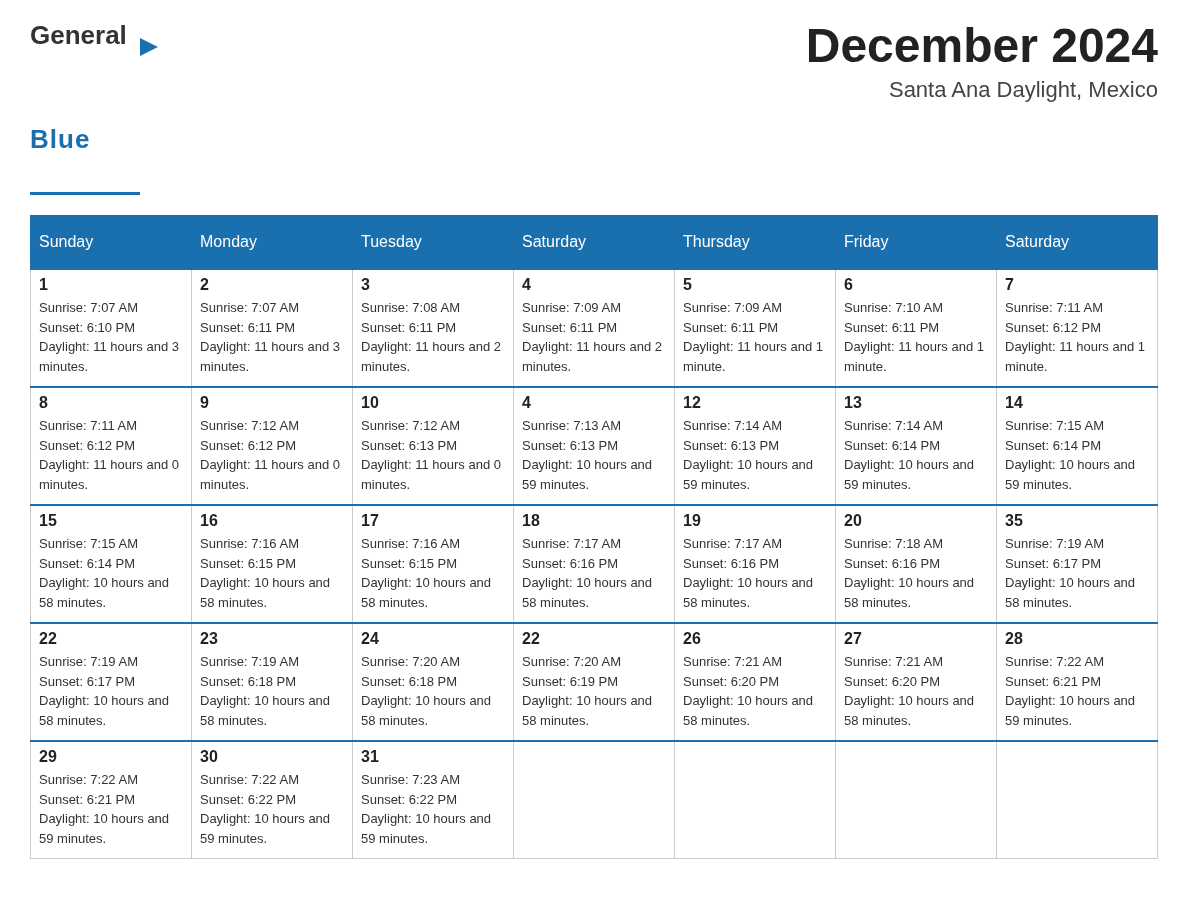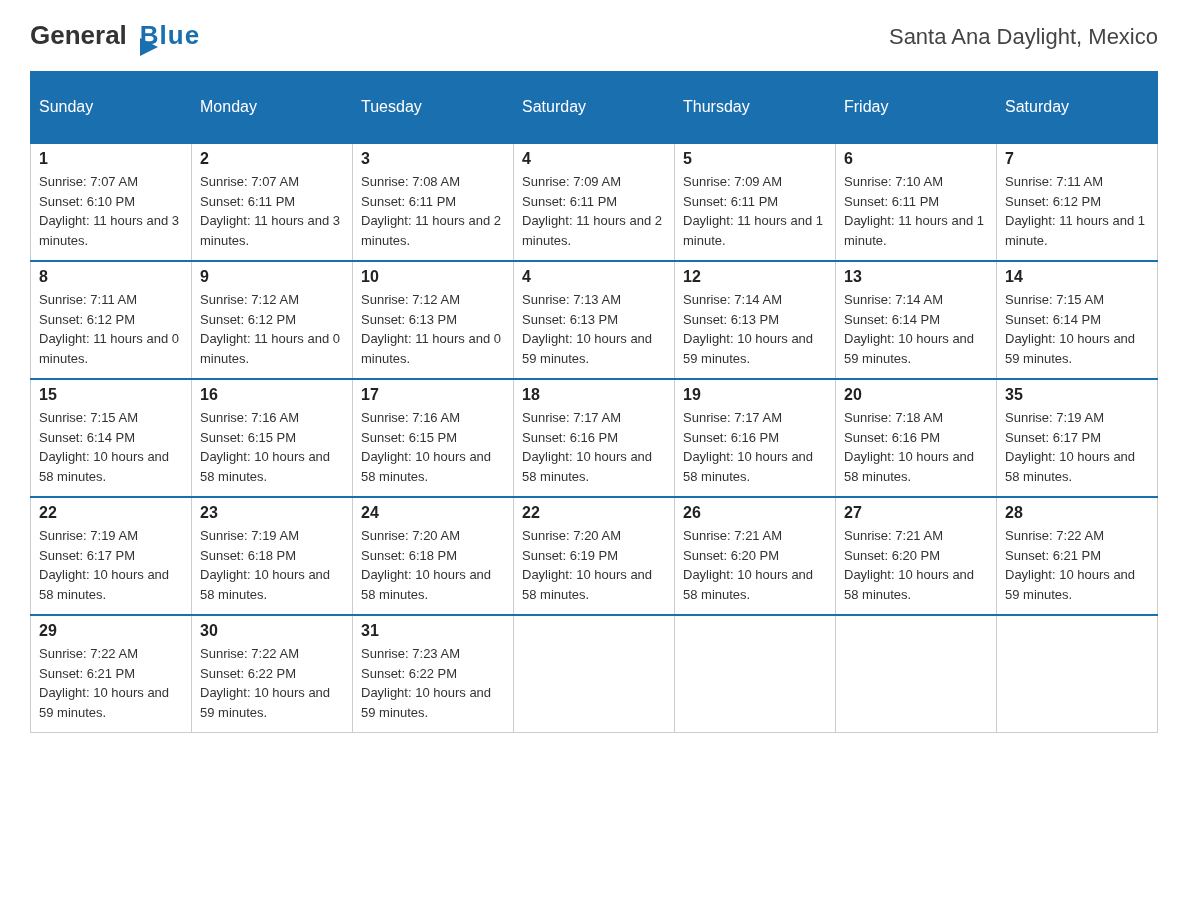--- a/index.html
+++ b/index.html
@@ -30,21 +30,21 @@
       color: #444;
       margin-top: 4px;
     }
     .calendar {
       width: 100%;
       border-collapse: collapse;
     }
     .calendar th {
       background-color: #1a6faf;
       color: #fff;
-      padding: 26px 8px;
+      padding: 17px 8px;
       font-size: 16px;
       font-weight: normal;
       text-align: left;
       border: 1px solid #1a6faf;
     }
     .calendar td {
       vertical-align: top;
       padding: 6px 8px 10px 8px;
       font-size: 13px;
       color: #333;
@@ -65,29 +65,32 @@
     .day-info {
       font-size: 13px;
       line-height: 1.5;
       color: #333;
     }
     .empty-cell {
       background: #fff;
     }
     .logo-block {
       display: flex;
+      flex-direction: column;
+      gap: 37px;
     }
     .logo-row1 {
       display: flex;
       align-items: center;
       gap: 0;
     }
     .logo-row2 {
       display: flex;
       align-items: flex-start;
+      margin-top: 36px;
     }
     .underline-blue {
       height: 3px;
       background: #1a6faf;
       width: 100%;
     }
   </style>
 </head>
 <body>
 
@@ -101,20 +104,21 @@
             <polygon points="0,0 18,9 0,18" fill="#1a6faf"></polygon>
           </svg>
       </span>
     </div>
     <div class="logo-row2">
       <span style="font-size:26px;font-weight:bold;color:#1a6faf;letter-spacing:1px;">Blue</span>
     </div>
     <div class="underline-blue"></div>
   </div>
   <div class="title-section">
+    <div class="month-title">December 2024</div>
     <div class="location-title">Santa Ana Daylight, Mexico</div>
   </div>
 </div>
 
 <table class="calendar">
   <thead>
     <tr>
     <th>Sunday</th>
         <th>Monday</th>
         <th>Tuesday</th>

